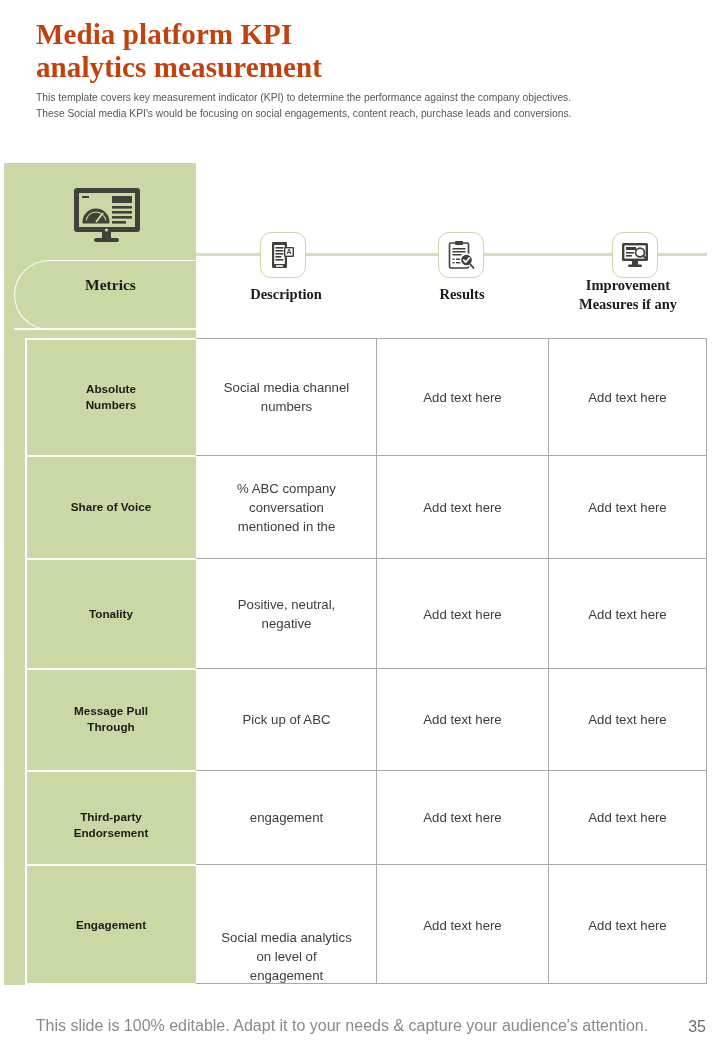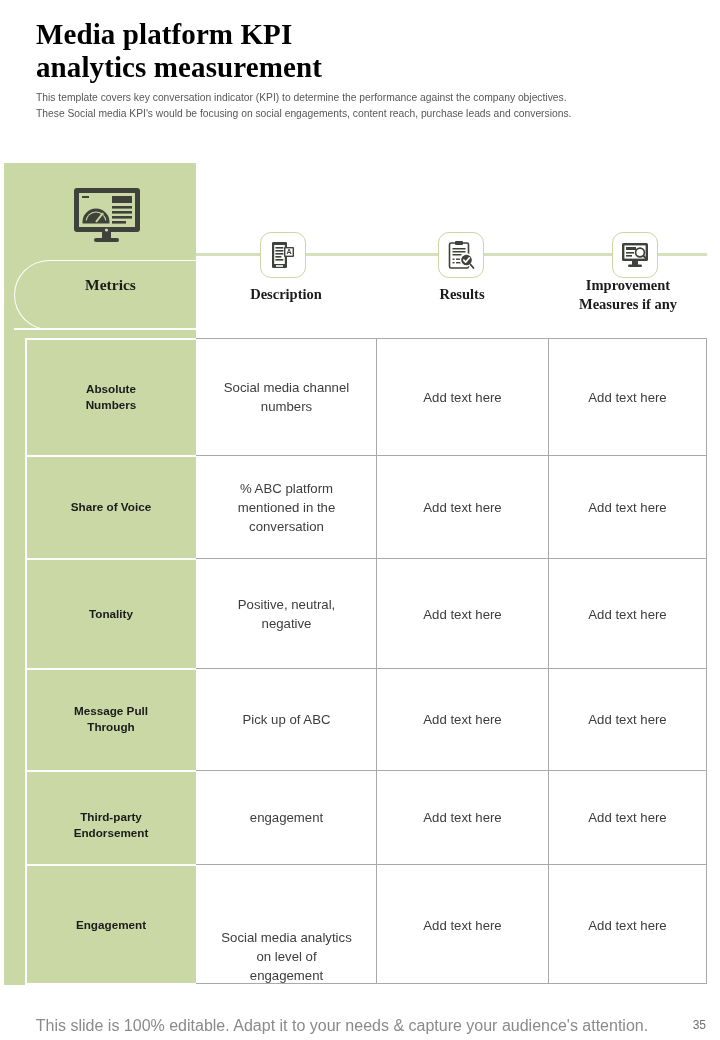--- a/index.html
+++ b/index.html
@@ -16,21 +16,21 @@
     -webkit-font-smoothing: antialiased;
   }
 
   
   #header { position: absolute; left: 36px; top: 18px; width: 660px; }
   #title-line-1, #title-line-2 {
     font-family: "Liberation Serif", serif;
     font-weight: bold;
     font-size: 29px;
     line-height: 33px;
-    color: #000000;
+    color: #c2410c;
     letter-spacing: 0.1px;
   }
   #subtitle {
     margin-top: 6px;
     font-family: "Liberation Sans", sans-serif;
     font-size: 10.3px;
     line-height: 15.5px;
     color: #575757;
   }
   #subtitle div { white-space: nowrap; }
@@ -169,32 +169,32 @@
     text-align: center;
     font-family: "Liberation Sans", sans-serif;
     font-size: 16px;
     color: #8a8a8a;
   }
   #page-number {
     position: absolute;
     right: 14px;
     top: 1018px;
     font-family: "Liberation Sans", sans-serif;
-    font-size: 12px;
+    font-size: 16px;
     color: #6e6e6e;
   }
 </style>
 </head>
 <body>
 
 <div id="header">
   <div id="title-line-1">Media platform KPI</div>
   <div id="title-line-2">analytics measurement</div>
   <div id="subtitle">
-    <div>This template covers key conversation indicator (KPI) to determine the performance against the company objectives.</div>
+    <div>This template covers key measurement indicator (KPI) to determine the performance against the company objectives.</div>
     <div>These Social media KPI's would be focusing on social engagements, content reach, purchase leads and conversions.</div>
   </div>
 </div>
 
 <div id="green-panel"></div>
 
 <div id="metrics-outline"></div>
 <div id="metrics-outline-bottom"></div>
 <div id="strip-rule"></div>
 
@@ -331,23 +331,23 @@
 </div>
 
 <div class="cell-text" style="left:198px; width:177px; top:397px;">
   <div>Social media channel</div>
   <div>numbers</div>
 </div>
 <div class="cell-text" style="left:378px; width:169px; top:397px;">Add text here</div>
 <div class="cell-text" style="left:550px; width:155px; top:397px;">Add text here</div>
 
 <div class="cell-text" style="left:198px; width:177px; top:507px;">
-  <div>% ABC platform</div>
+  <div>% ABC company</div>
+  <div>conversation</div>
   <div>mentioned in the</div>
-  <div>conversation</div>
 </div>
 <div class="cell-text" style="left:378px; width:169px; top:507px;">Add text here</div>
 <div class="cell-text" style="left:550px; width:155px; top:507px;">Add text here</div>
 
 <div class="cell-text" style="left:198px; width:177px; top:614px;">
   <div>Positive, neutral,</div>
   <div>negative</div>
 </div>
 <div class="cell-text" style="left:378px; width:169px; top:614px;">Add text here</div>
 <div class="cell-text" style="left:550px; width:155px; top:614px;">Add text here</div>

